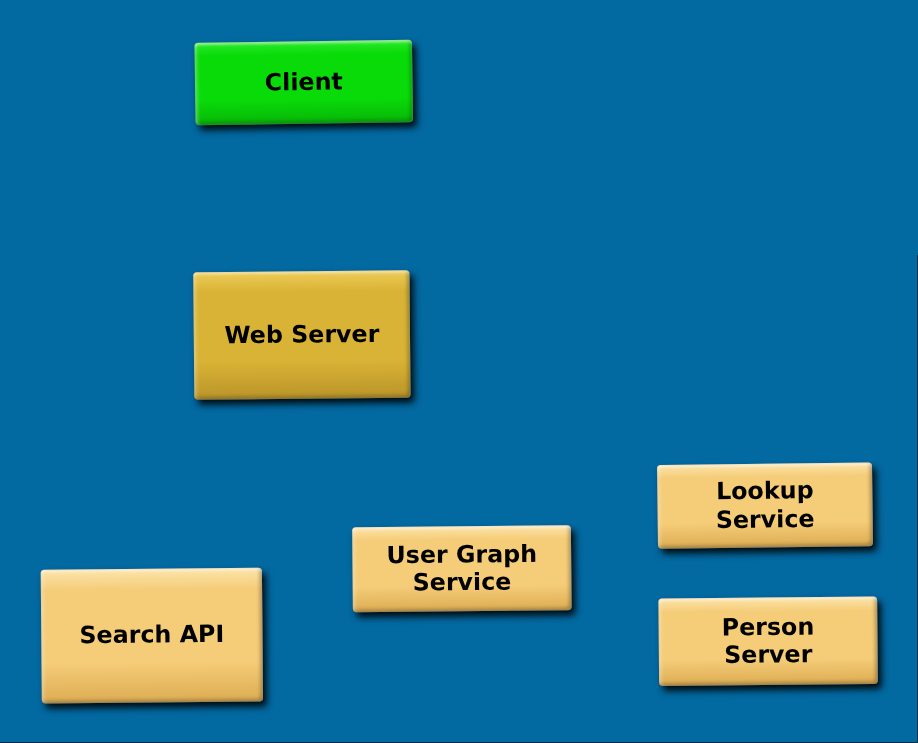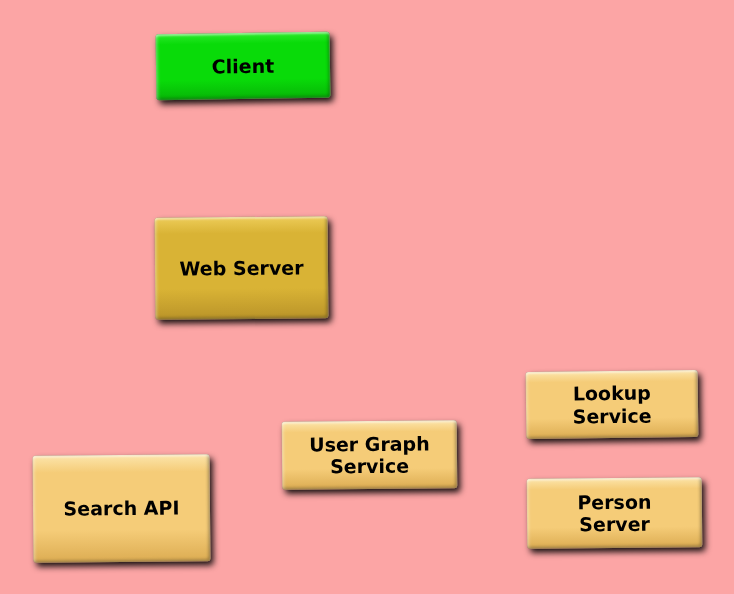--- a/index.html
+++ b/index.html
@@ -38,21 +38,21 @@
     font-weight: bold;
     font-size: 19px;
     line-height: 1.18;
     text-align: center;
     user-select: none;
   }
 </style>
 </head>
 <body>
 
-<div class="canvas" id="diagram-canvas" style="width: 734px; height: 594px; background: #fca5a5;">
+<div class="canvas" id="diagram-canvas" style="width: 734px; height: 594px; background: #0369a1;">
     <div class="node" style="left: 156px; top: 33px; width: 174px; height: 66px; transform: rotate(-0.8deg); --base: #09DB09; --light: #2BEA2B; --dark: #07B507;">
       <div class="node-label">
         <div class="node-line">Client</div>
       </div>
     </div>
     <div class="node" style="left: 155px; top: 217px; width: 173px; height: 102px; transform: rotate(-0.5deg); --base: #D9B335; --light: #EDCC58; --dark: #BA9429;">
       <div class="node-label">
         <div class="node-line">Web Server</div>
       </div>
     </div>

